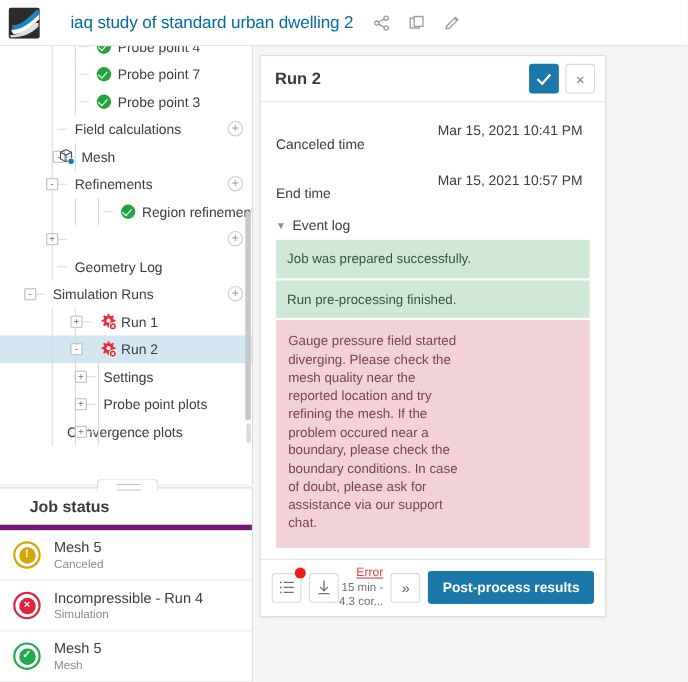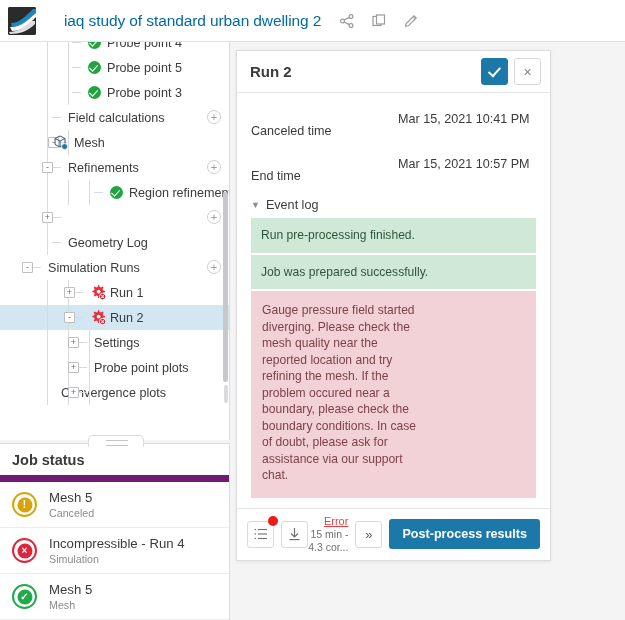--- a/index.html
+++ b/index.html
@@ -90,23 +90,23 @@
     position: absolute; left: 88px; top: -9px; width: 56px; height: 12px;
     background: #fff; border: 1px solid #dcdcdf; border-bottom: none;
     border-radius: 5px 5px 0 0;
   }
   .jobhandle::after {
     content: ""; position: absolute; left: 17px; top: 4px;
     width: 22px; height: 4px; border-top: 1.5px solid #c3c3c8;
     border-bottom: 1.5px solid #c3c3c8;
   }
   .jobtitle {
-    height: 38px; display: flex; align-items: center; padding-left: 12px;
+    height: 38px; display: flex; align-items: center; padding-left: 27px;
     font-size: 14.5px; font-weight: bold; color: #3b3b3d;
-    border-bottom: 7px solid #701a75;
+    border-bottom: 5px solid #701a75;
   }
   .jobrow {
     height: 46px; display: flex; align-items: center; padding-left: 12px;
     border-bottom: 1px solid #ececef;
   }
   .jbadge {
     width: 25px; height: 25px; border-radius: 50%; flex: 0 0 auto;
     border: 2px solid; position: relative; margin-right: 12px;
   }
   .jbadge .inner {
@@ -240,21 +240,21 @@
         <div class="guide" style="left: 68px;"></div>
         <div class="hline" style="left: 72px; width: 9px;"></div>
         <div class="okdot" style="left: 88px;"></div>
         <span class="lbl" style="margin-left: 107px;">Probe point 4</span>
       </div>
       <div class="trow">
         <div class="guide" style="left: 47px;"></div>
         <div class="guide" style="left: 68px;"></div>
         <div class="hline" style="left: 72px; width: 9px;"></div>
         <div class="okdot" style="left: 88px;"></div>
-        <span class="lbl" style="margin-left: 107px;">Probe point 5</span>
+        <span class="lbl" style="margin-left: 107px;">Probe point 7</span>
       </div>
       <div class="trow">
         <div class="guide" style="left: 47px;"></div>
         <div class="guide" style="left: 68px;"></div>
         <div class="hline" style="left: 72px; width: 9px;"></div>
         <div class="okdot" style="left: 88px;"></div>
         <span class="lbl" style="margin-left: 107px;">Probe point 3</span>
       </div>
       <div class="trow">
         <div class="guide" style="left: 47px;"></div>
@@ -410,22 +410,22 @@
     <div class="krow">
       <div class="kname">End time</div>
       <div class="kval">Mar 15, 2021 10:57 PM</div>
     </div>
 
     <div class="seclabel">
       <span class="chev">▼</span>
       <span>Event log</span>
     </div>
 
+    <div class="logblk log-ok">Job was prepared successfully.</div>
     <div class="logblk log-ok">Run pre-processing finished.</div>
-    <div class="logblk log-ok">Job was prepared successfully.</div>
 
     <div class="logblk log-err">
       <div class="c1">Gauge pressure field started diverging. Please check the mesh quality near the reported location and try refining the mesh. If the problem occured near a boundary, please check the boundary conditions. In case of doubt, please ask for assistance via our support chat.</div>
     </div>
   </div>
 
   <div class="dlg-foot">
     <div class="sqbtn" style="margin-right:7px">
       <div class="reddot"></div>
       <svg width="14" height="12" viewBox="0 0 14 12" stroke="#6f6f75" stroke-width="1.1">

